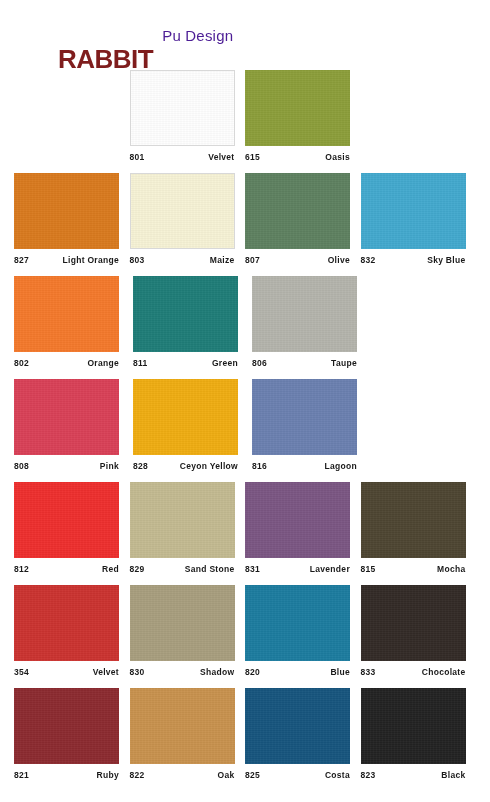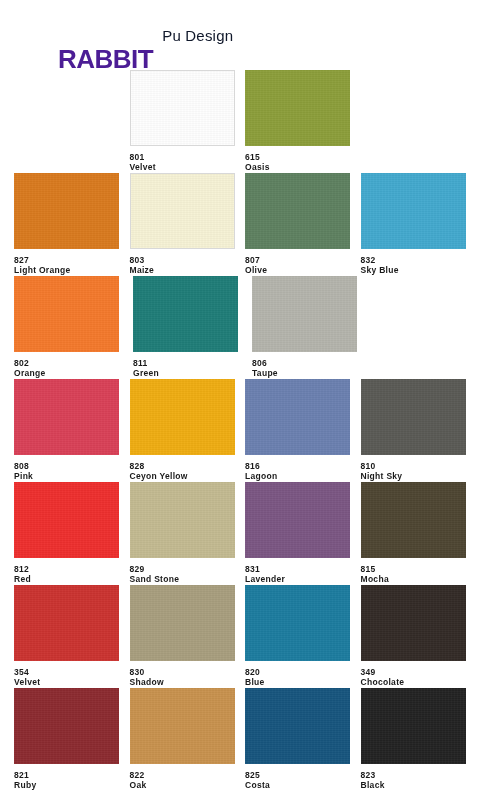--- a/index.html
+++ b/index.html
@@ -25,28 +25,28 @@
     width: 490px;
     height: 70px;
     display: flex;
     align-items: center;
     padding-left: 58px;
   }
   .brand-title {
     font-size: 26px;
     font-weight: 800;
     letter-spacing: -0.5px;
-    color: #4c1d95;
+    color: #7f1d1d;
     line-height: 1;
     margin-top: 47px;
   }
   .brand-subtitle {
     font-size: 15px;
     font-weight: 400;
-    color: #0f172a;
+    color: #4c1d95;
     margin-left: 9px;
     line-height: 1;
     letter-spacing: 0.2px;
   }
 
   
   .grid {
     position: absolute;
     left: 0;
     top: 70px;
@@ -93,21 +93,20 @@
     width: 105px;
     display: flex;
     justify-content: space-between;
     align-items: baseline;
     margin-top: 6px;
     font-size: 8.5px;
     font-weight: 700;
     color: #1a1a1a;
     letter-spacing: 0.3px;
     white-space: nowrap;
-    flex-direction: column;
   }
   .caption .code { }
   .caption .name { }
 </style>
 </head>
 <body>
 
 <div class="header">
   <span class="brand-title">RABBIT</span>
   <span class="brand-subtitle">Pu Design</span>
@@ -212,27 +211,20 @@
           <span class="name">Ceyon Yellow</span>
         </div>
       </div>
       <div class="cell">
         <div class="chip" title="Lagoon" style="background: rgb(107, 128, 176);"></div>
         <div class="caption">
           <span class="code">816</span>
           <span class="name">Lagoon</span>
         </div>
       </div>
-      <div class="cell">
-        <div class="chip" title="Night Sky" style="background: rgb(90, 90, 85);"></div>
-        <div class="caption">
-          <span class="code">810</span>
-          <span class="name">Night Sky</span>
-        </div>
-      </div>
     </div>
     <div class="row">
       <div class="cell">
         <div class="chip" title="Red" style="background: rgb(238, 47, 46);"></div>
         <div class="caption">
           <span class="code">812</span>
           <span class="name">Red</span>
         </div>
       </div>
       <div class="cell">
@@ -275,21 +267,21 @@
       <div class="cell">
         <div class="chip" title="Blue" style="background: rgb(28, 124, 159);"></div>
         <div class="caption">
           <span class="code">820</span>
           <span class="name">Blue</span>
         </div>
       </div>
       <div class="cell">
         <div class="chip" title="Chocolate" style="background: rgb(51, 43, 39);"></div>
         <div class="caption">
-          <span class="code">349</span>
+          <span class="code">833</span>
           <span class="name">Chocolate</span>
         </div>
       </div>
     </div>
     <div class="row">
       <div class="cell">
         <div class="chip" title="Ruby" style="background: rgb(140, 43, 48);"></div>
         <div class="caption">
           <span class="code">821</span>
           <span class="name">Ruby</span>

